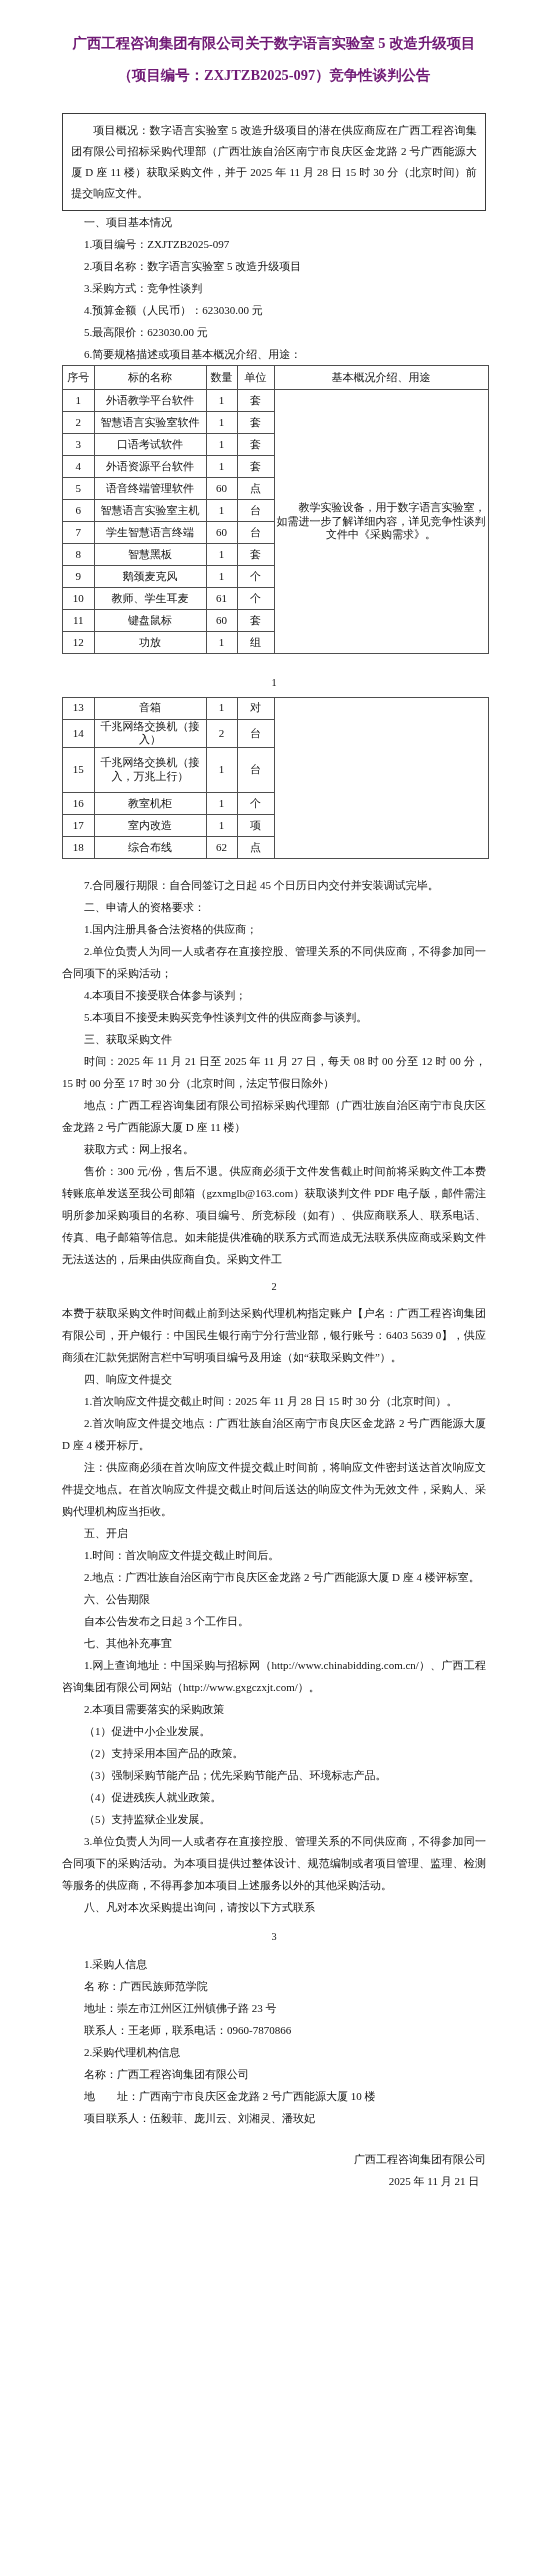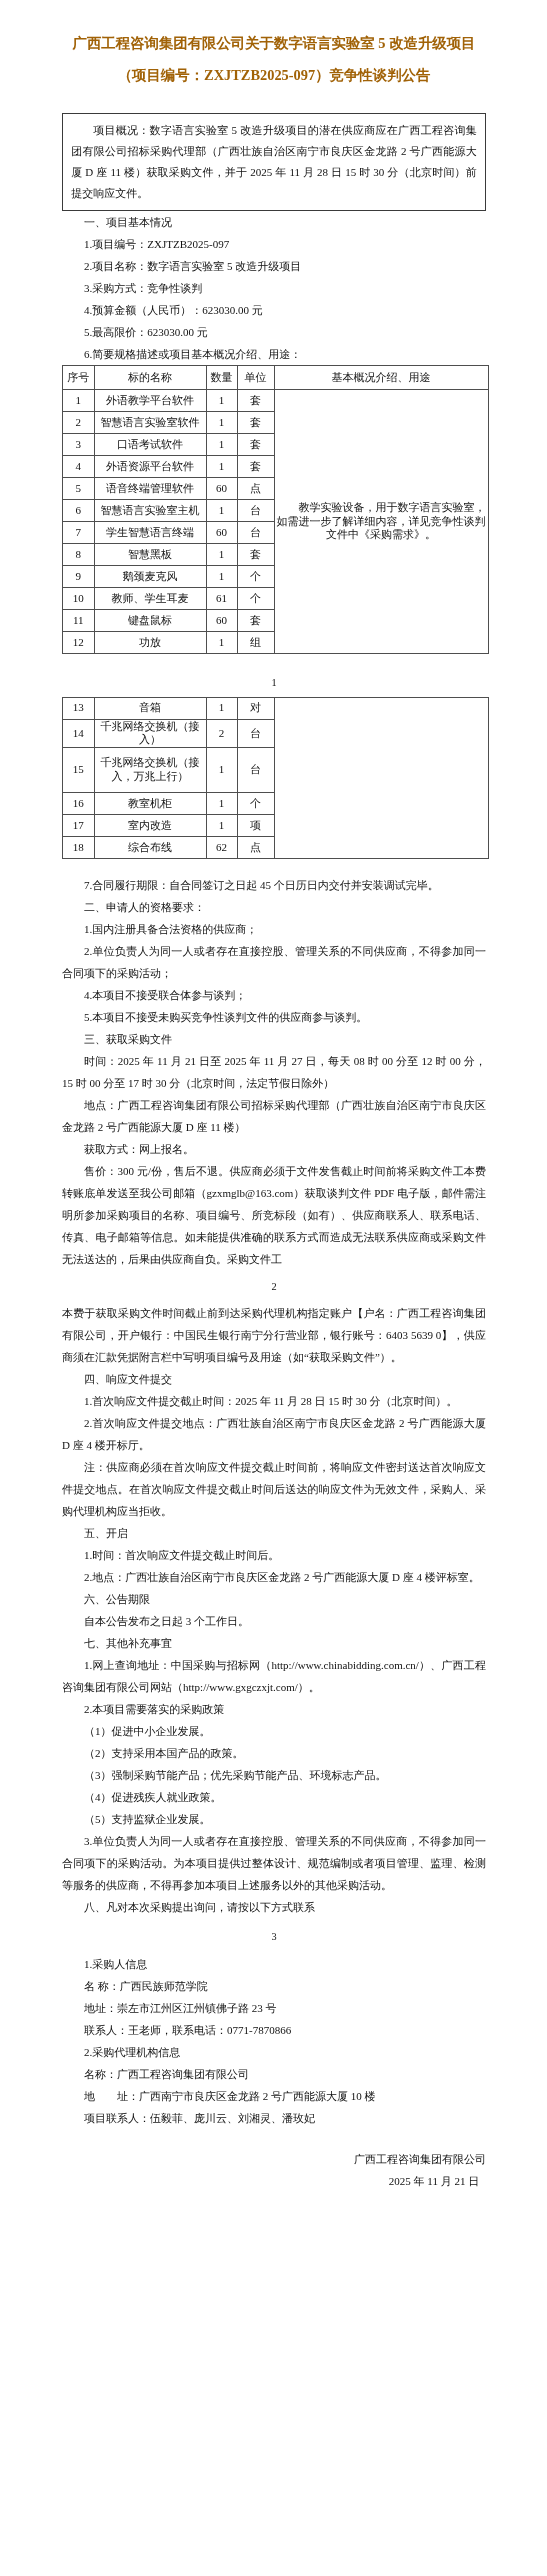--- a/index.html
+++ b/index.html
@@ -7,21 +7,21 @@
     width:548px;
     min-height:2576px;
     box-sizing:border-box;
     padding:0 62px 60px 62px;
     background:#ffffff;
     color:#111111;
     font-family:"Liberation Serif","DejaVu Serif",serif;
     font-size:11px;
     line-height:22px;
   }
-  .title{margin-top:27px;text-align:center;font-weight:bold;font-size:14.4px;line-height:32px;color:#a16207;}
+  .title{margin-top:27px;text-align:center;font-weight:bold;font-size:14.4px;line-height:32px;color:#701a75;}
   .overview-box{
     margin-top:22px;
     border:0.7px solid #3a3a3a;
     padding:6.2px 8.2px;
   }
   .overview-box .para{line-height:21px;}
   .para{margin:0;text-indent:2em;text-align:justify;}
   .noindent{text-indent:0;}
   .mt12{margin-top:15px;}
   .pagenum{margin:0;text-align:center;font-size:10.3px;line-height:22px;}
@@ -250,21 +250,21 @@
   <p class="para">（4）促进残疾人就业政策。</p>
   <p class="para">（5）支持监狱企业发展。</p>
   <p class="para">3.单位负责人为同一人或者存在直接控股、管理关系的不同供应商，不得参加同一合同项下的采购活动。为本项目提供过整体设计、规范编制或者项目管理、监理、检测等服务的供应商，不得再参加本项目上述服务以外的其他采购活动。</p>
   <p class="para">八、凡对本次采购提出询问，请按以下方式联系</p>
 
   <p class="pagenum pn3">3</p>
 
   <p class="para">1.采购人信息</p>
   <p class="para">名 称：广西民族师范学院</p>
   <p class="para">地址：崇左市江州区江州镇佛子路 23 号</p>
-  <p class="para">联系人：王老师，联系电话：0771-7870866</p>
+  <p class="para">联系人：王老师，联系电话：0960-7870866</p>
   <p class="para">2.采购代理机构信息</p>
   <p class="para">名称：广西工程咨询集团有限公司</p>
   <p class="para">地　　址：广西南宁市良庆区金龙路 2 号广西能源大厦 10 楼</p>
   <p class="para">项目联系人：伍毅菲、庞川云、刘湘灵、潘玫妃</p>
 
   <div class="sig">
     <p class="sig-company">广西工程咨询集团有限公司</p>
     <p class="sig-date">2025 年 11 月 21 日</p>
   </div>
 

